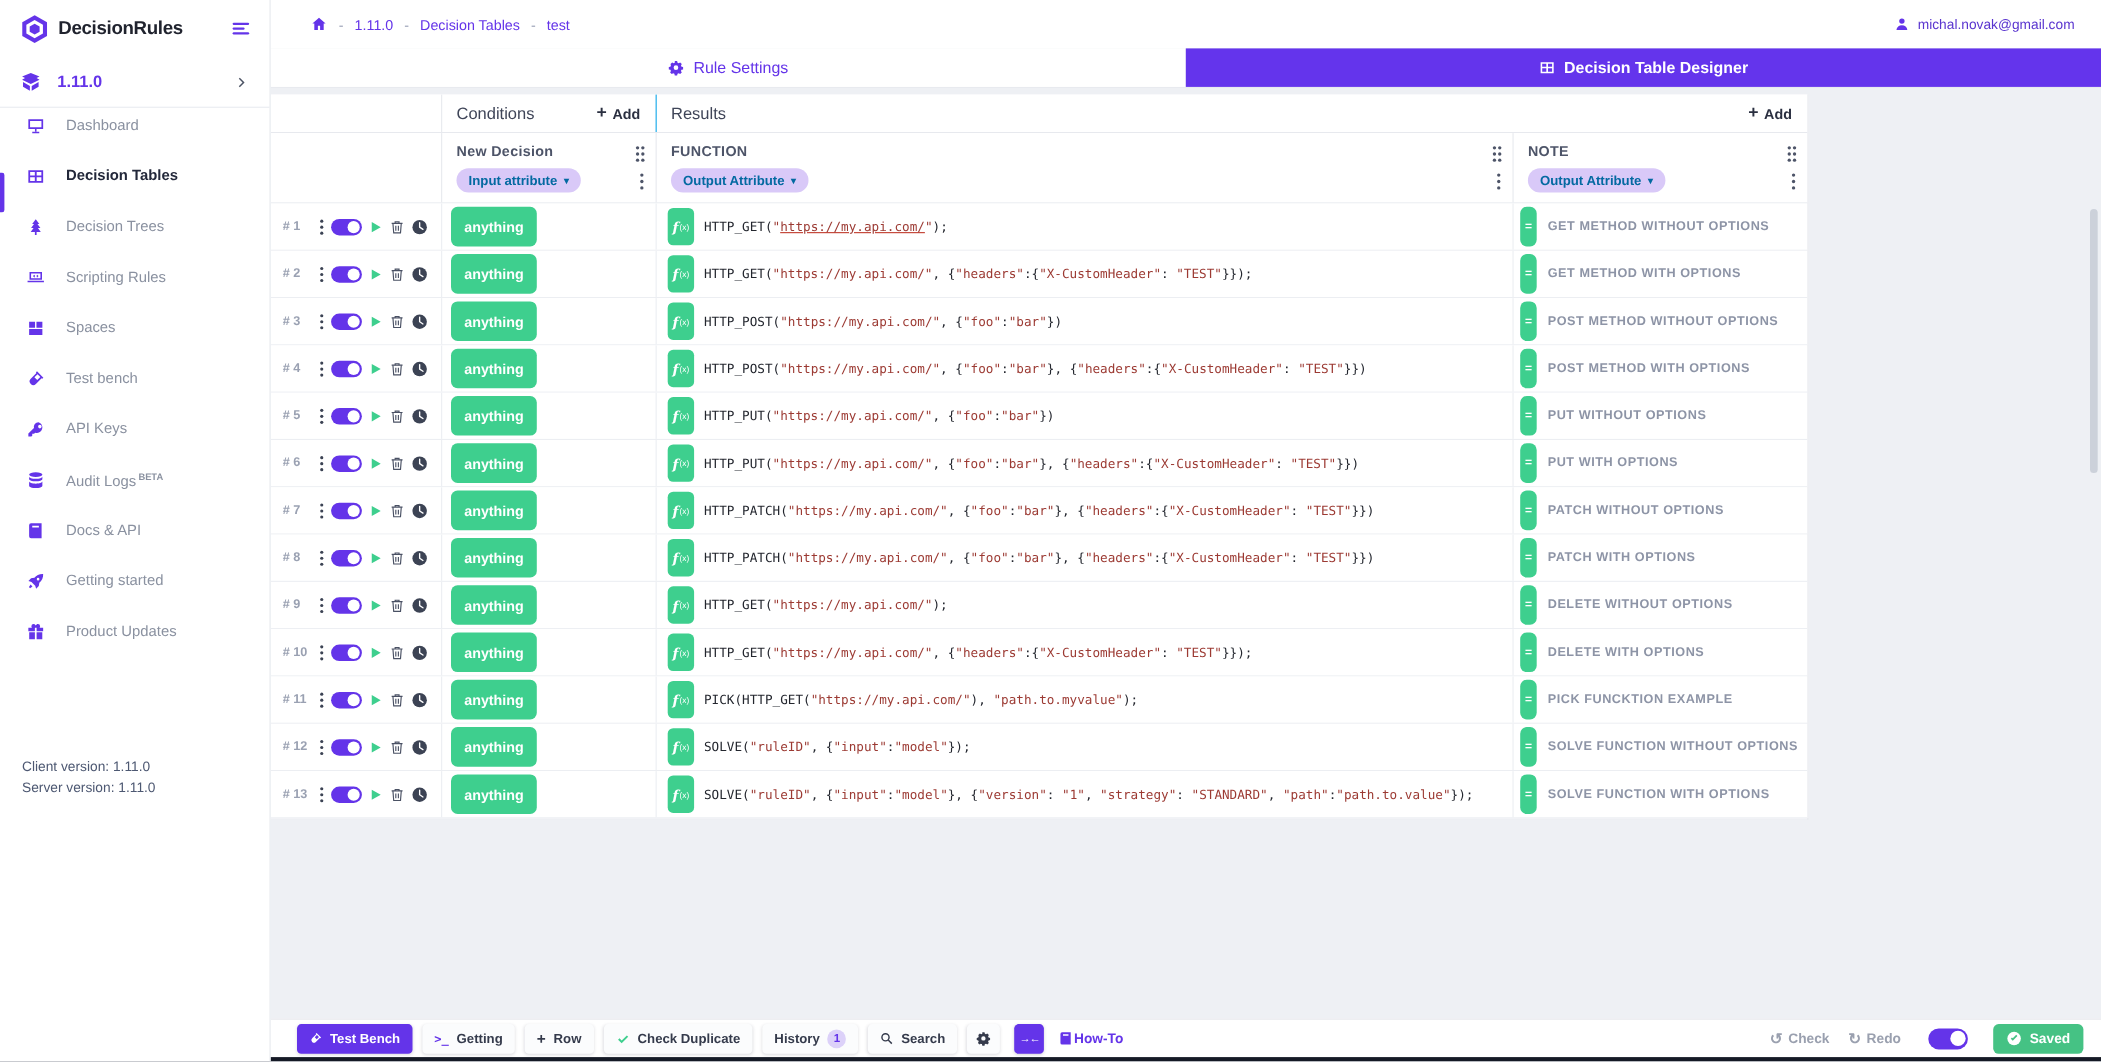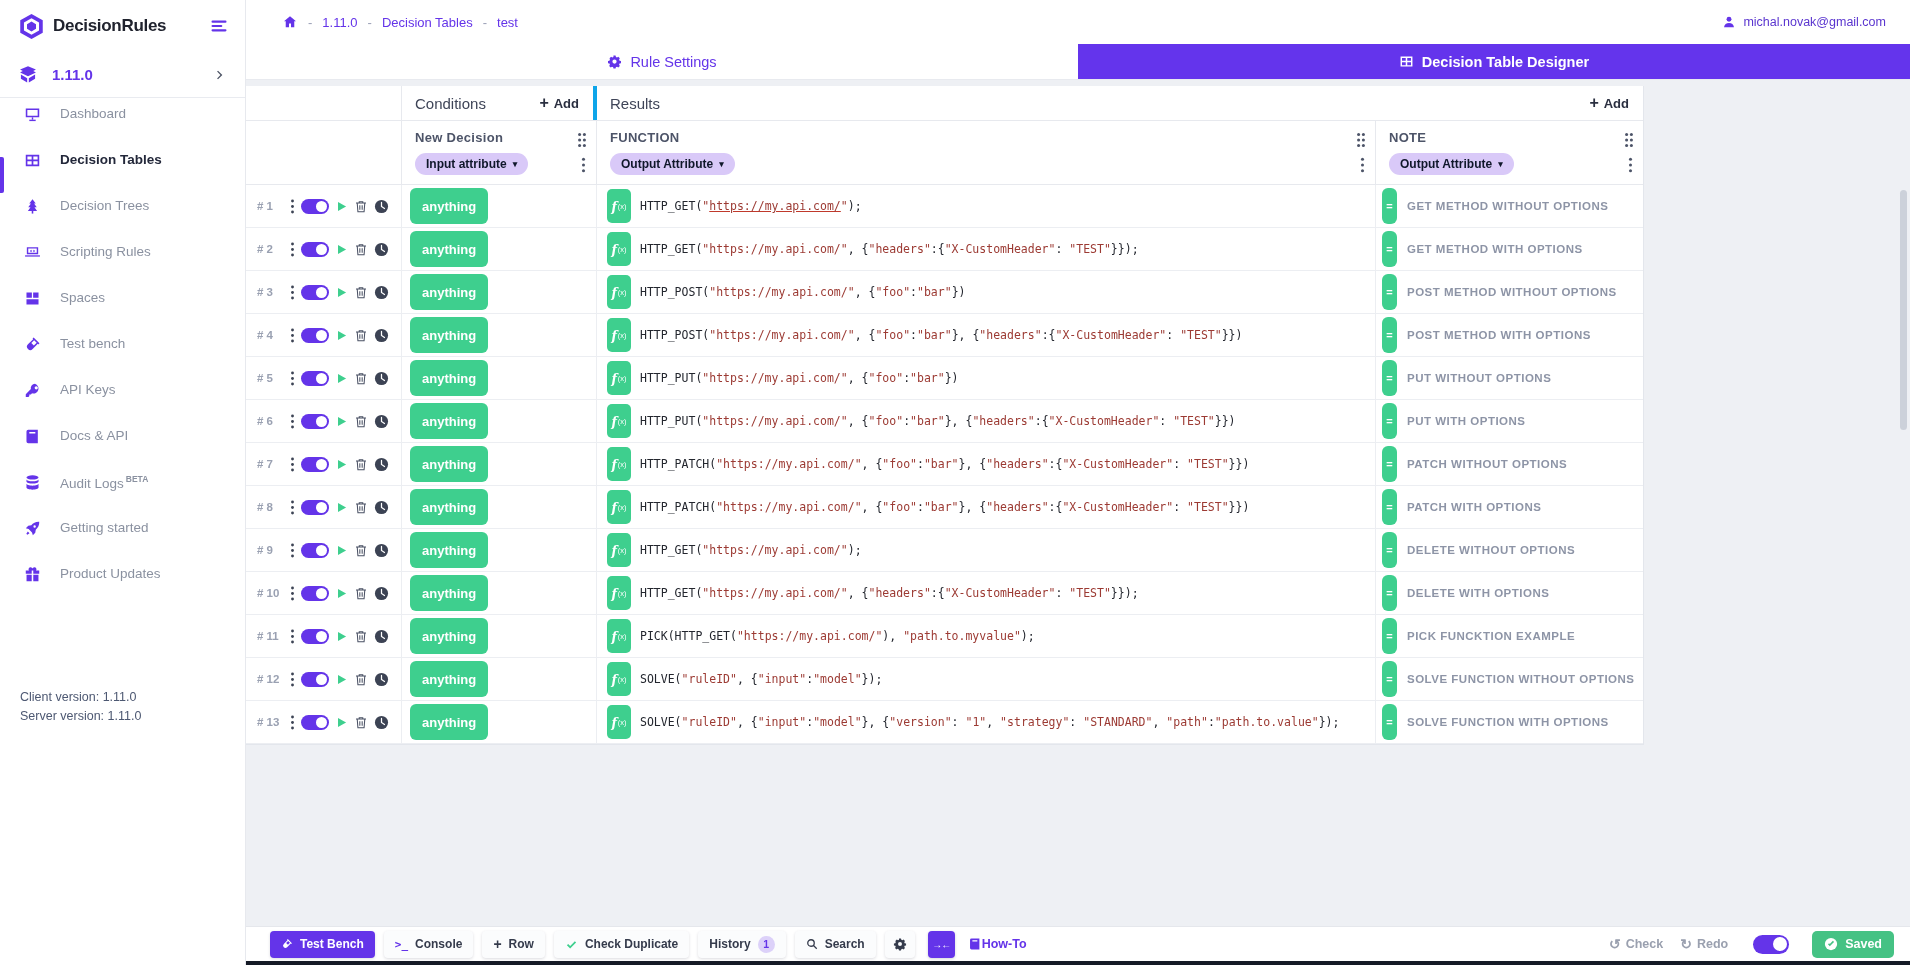--- a/index.html
+++ b/index.html
@@ -40,32 +40,32 @@
   .tab-settings{color:#6434e9;background:#fff;font-weight:500}
   .tab-designer{color:#fff;background:#6434ec;font-weight:600}
   .tabic{display:flex}.tabic svg{width:15px;height:15px}
 
   
   .content{position:absolute;left:246px;top:80px;right:0;bottom:39px;background:#eef0f4;overflow:hidden}
   .dtable{position:absolute;left:0;top:6px;width:1398px;background:#fff;border-right:1px solid #e3e6ec;border-bottom:1px solid #e3e6ec}
   .h1row{display:flex;height:35px;border-bottom:1px solid #e7e9ee;background:#fff}
   .hspacer{width:156px;border-right:1px solid #e7e9ee;flex:none}
   .h1{display:flex;align-items:center;justify-content:space-between;padding:0 14px 0 13px}
-  .h1.conds{width:195px;border-right:4px solid #0ea5e9;flex:none}
+  .h1.conds{width:195px;border-right:1px solid #0ea5e9;flex:none}
   .h1.results{flex:1}
   .h1t{font-size:15px;color:#3f4558;font-weight:500}
   .addbtn{display:flex;align-items:center;gap:5px;background:none;border:none;font-size:13px;font-weight:700;color:#2a2f40;cursor:pointer;font-family:inherit}
   .addbtn .plus{font-size:16px;font-weight:700;line-height:1}
   .h2row{display:flex;height:64px;border-bottom:1px solid #e7e9ee;background:#fff}
   .hcell{position:relative;padding:9px 30px 0 13px}
   .hcell.w-cond{width:195px;border-right:1px solid #e7e9ee;flex:none}
   .hcell.w-func{width:779px;border-right:1px solid #e7e9ee;flex:none}
   .hcell.w-note{flex:1}
   .hname{font-size:13px;color:#4d5468;font-weight:600;letter-spacing:.3px}
-  .pill{display:inline-flex;align-items:center;gap:6px;margin-top:8px;background:#d9c9f8;color:#0f172a;font-size:12px;font-weight:600;padding:4px 11px;border-radius:12px;cursor:pointer}
+  .pill{display:inline-flex;align-items:center;gap:6px;margin-top:8px;background:#d9c9f8;color:#0369a1;font-size:12px;font-weight:600;padding:4px 11px;border-radius:12px;cursor:pointer}
   .pill .caret{font-size:9px}
   .hdrag{position:absolute;right:8px;top:11px;color:#4d5468;cursor:grab;display:flex}.hdrag svg{width:12px;height:16px}
   .hkebab{position:absolute;right:10px;top:36px;color:#4d5468;cursor:pointer;display:flex}.hkebab svg{width:5px;height:16px}
 
   .trow{display:flex;height:43px;border-bottom:1px solid #eceef2;background:#fff}
   .cell{height:100%;display:flex;align-items:center}
   .cell.ctrl{width:156px;border-right:1px solid #eceef2;padding-left:11px;gap:6px;flex:none}
   .cell.cond{width:195px;border-right:1px solid #eceef2;padding-left:8px;flex:none}
   .cell.func{width:779px;border-right:1px solid #eceef2;padding-left:10px;gap:9px;flex:none}
   .cell.note{flex:1;padding-left:6px;gap:10px}
@@ -205,34 +205,34 @@
           <span class="ic">
             <svg viewBox="0 0 24 24" xmlns="http://www.w3.org/2000/svg" fill="currentColor" width="100%" height="100%">
               <path fill-rule="evenodd" d="M15.5 2.5a6 6 0 00-5.8 7.5L2.5 17.2V21h3.8l1.2-1.2v-2.3h2.3l1.5-1.5a6 6 0 104.2-13.5zm1.8 3.4a2.3 2.3 0 110 4.6 2.3 2.3 0 010-4.6z"></path>
             </svg>
           </span>
           <span class="lbl">API Keys</span>
         </div>
         <div class="side-item">
           <span class="ic">
             <svg viewBox="0 0 24 24" xmlns="http://www.w3.org/2000/svg" fill="currentColor" width="100%" height="100%">
-              <path fill-rule="evenodd" d="M6 2.5h13.5v19H6A2.5 2.5 0 013.5 19V5A2.5 2.5 0 016 2.5zm1.5 3v2.2h8.5V5.5z"></path>
-            </svg>
-          </span>
-          <span class="lbl">Docs &amp; API</span>
-        </div>
-        <div class="side-item">
-          <span class="ic">
-            <svg viewBox="0 0 24 24" xmlns="http://www.w3.org/2000/svg" fill="currentColor" width="100%" height="100%">
               <ellipse cx="12" cy="4.8" rx="8.5" ry="3"></ellipse>
               <path d="M3.5 7.3c0 1.7 3.8 3 8.5 3s8.5-1.3 8.5-3v3.2c0 1.7-3.8 3-8.5 3s-8.5-1.3-8.5-3z"></path>
               <path d="M3.5 13.5c0 1.7 3.8 3 8.5 3s8.5-1.3 8.5-3v5.7c0 1.7-3.8 3-8.5 3s-8.5-1.3-8.5-3z"></path>
             </svg>
           </span>
           <span class="lbl">Audit Logs<sup class="beta">BETA</sup></span>
+        </div>
+        <div class="side-item">
+          <span class="ic">
+            <svg viewBox="0 0 24 24" xmlns="http://www.w3.org/2000/svg" fill="currentColor" width="100%" height="100%">
+              <path fill-rule="evenodd" d="M6 2.5h13.5v19H6A2.5 2.5 0 013.5 19V5A2.5 2.5 0 016 2.5zm1.5 3v2.2h8.5V5.5z"></path>
+            </svg>
+          </span>
+          <span class="lbl">Docs &amp; API</span>
         </div>
         <div class="side-item">
           <span class="ic">
             <svg viewBox="0 0 24 24" xmlns="http://www.w3.org/2000/svg" fill="currentColor" width="100%" height="100%">
               <path d="M21.5 2.5c-4.6-.3-8.6 1.6-11.2 4.9L6 8.1l-3.4 3.4 3.9 1.2 4.8 4.8 1.2 3.9 3.4-3.4.7-4.3c3.3-2.6 5.2-6.6 4.9-11.2zM15 7.5a1.7 1.7 0 110 3.4 1.7 1.7 0 010-3.4zM5.4 16.2l2.4 2.4-3.1 2.1-1.4-1.4z"></path>
             </svg>
           </span>
           <span class="lbl">Getting started</span>
         </div>
         <div class="side-item">
@@ -1048,21 +1048,21 @@
     <button class="tbtn primary">
       <span class="vialw">
           <svg viewBox="0 0 24 24" xmlns="http://www.w3.org/2000/svg" fill="currentColor" width="100%" height="100%">
             <path d="M13.6 2.2l8.2 8.2-1.5 1.5-.8-.8-7.3 7.3a4.6 4.6 0 01-6.6-6.6l7.3-7.3-.8-.8zm.7 3.7l-4 4 3.6 3.6 4-4z"></path>
           </svg>
         </span>
       <span>Test Bench</span>
     </button>
     <button class="tbtn">
       <span class="consoleic">&gt;_</span>
-      <span>Console</span>
+      <span>Getting</span>
     </button>
     <button class="tbtn">
       <span class="plus2">+</span>
       <span>Row</span>
     </button>
     <button class="tbtn">
       <span class="checkic">
           <svg viewBox="0 0 24 24" xmlns="http://www.w3.org/2000/svg" fill="currentColor" width="100%" height="100%">
             <path d="M3.5 13.2l2.3-2.3 3.8 3.8L18.2 6l2.3 2.3-11 11z"></path>
           </svg>

